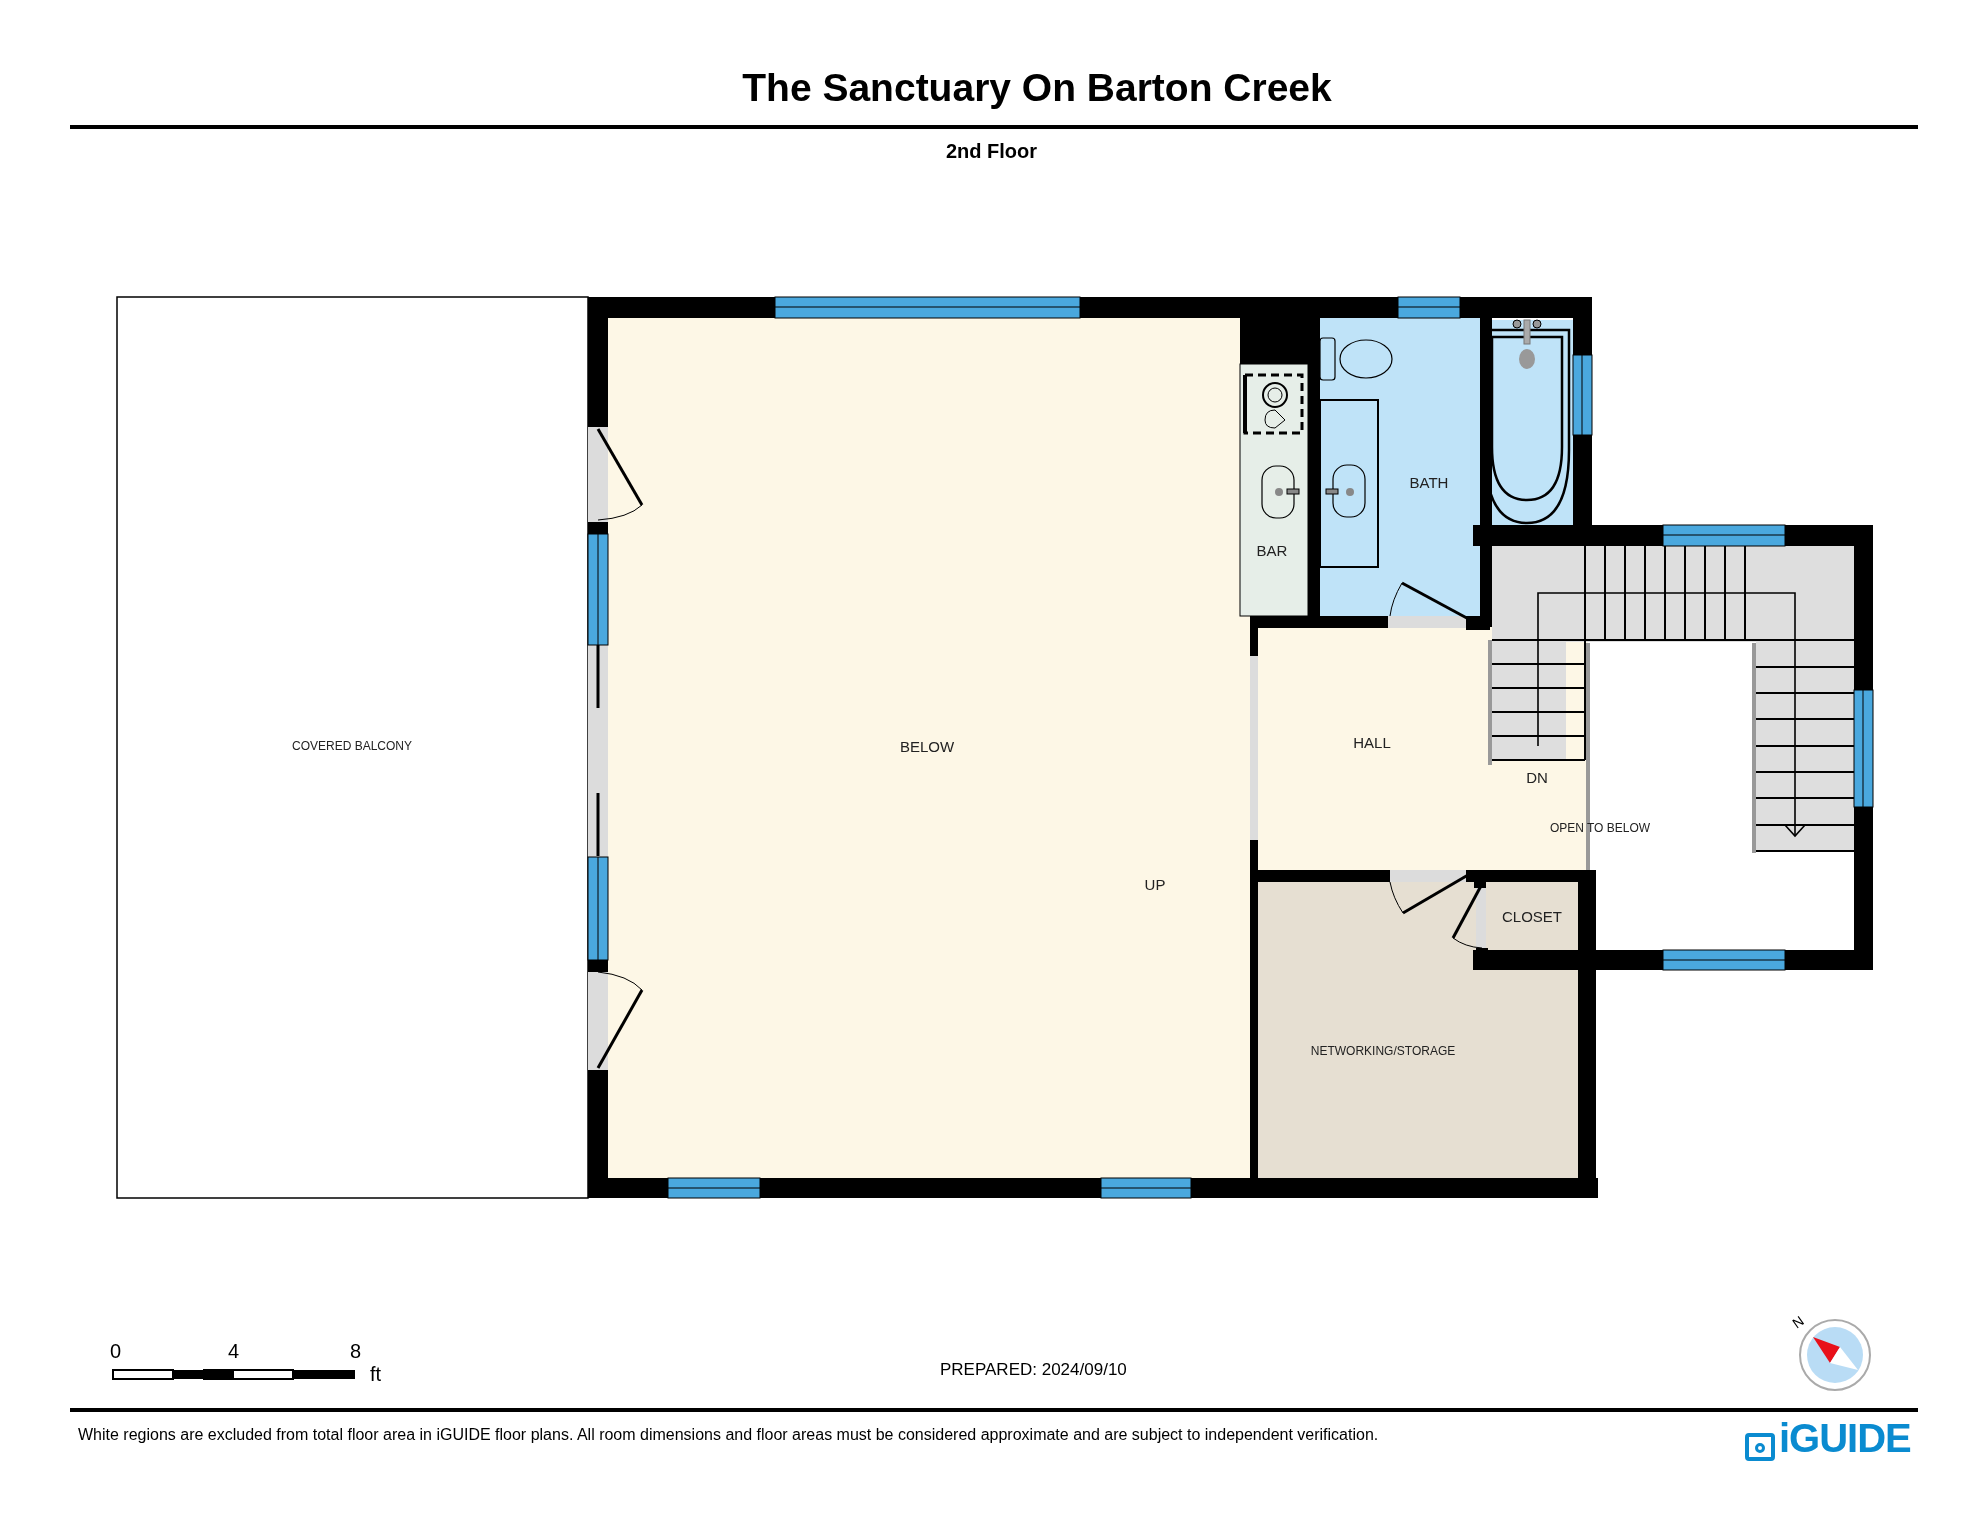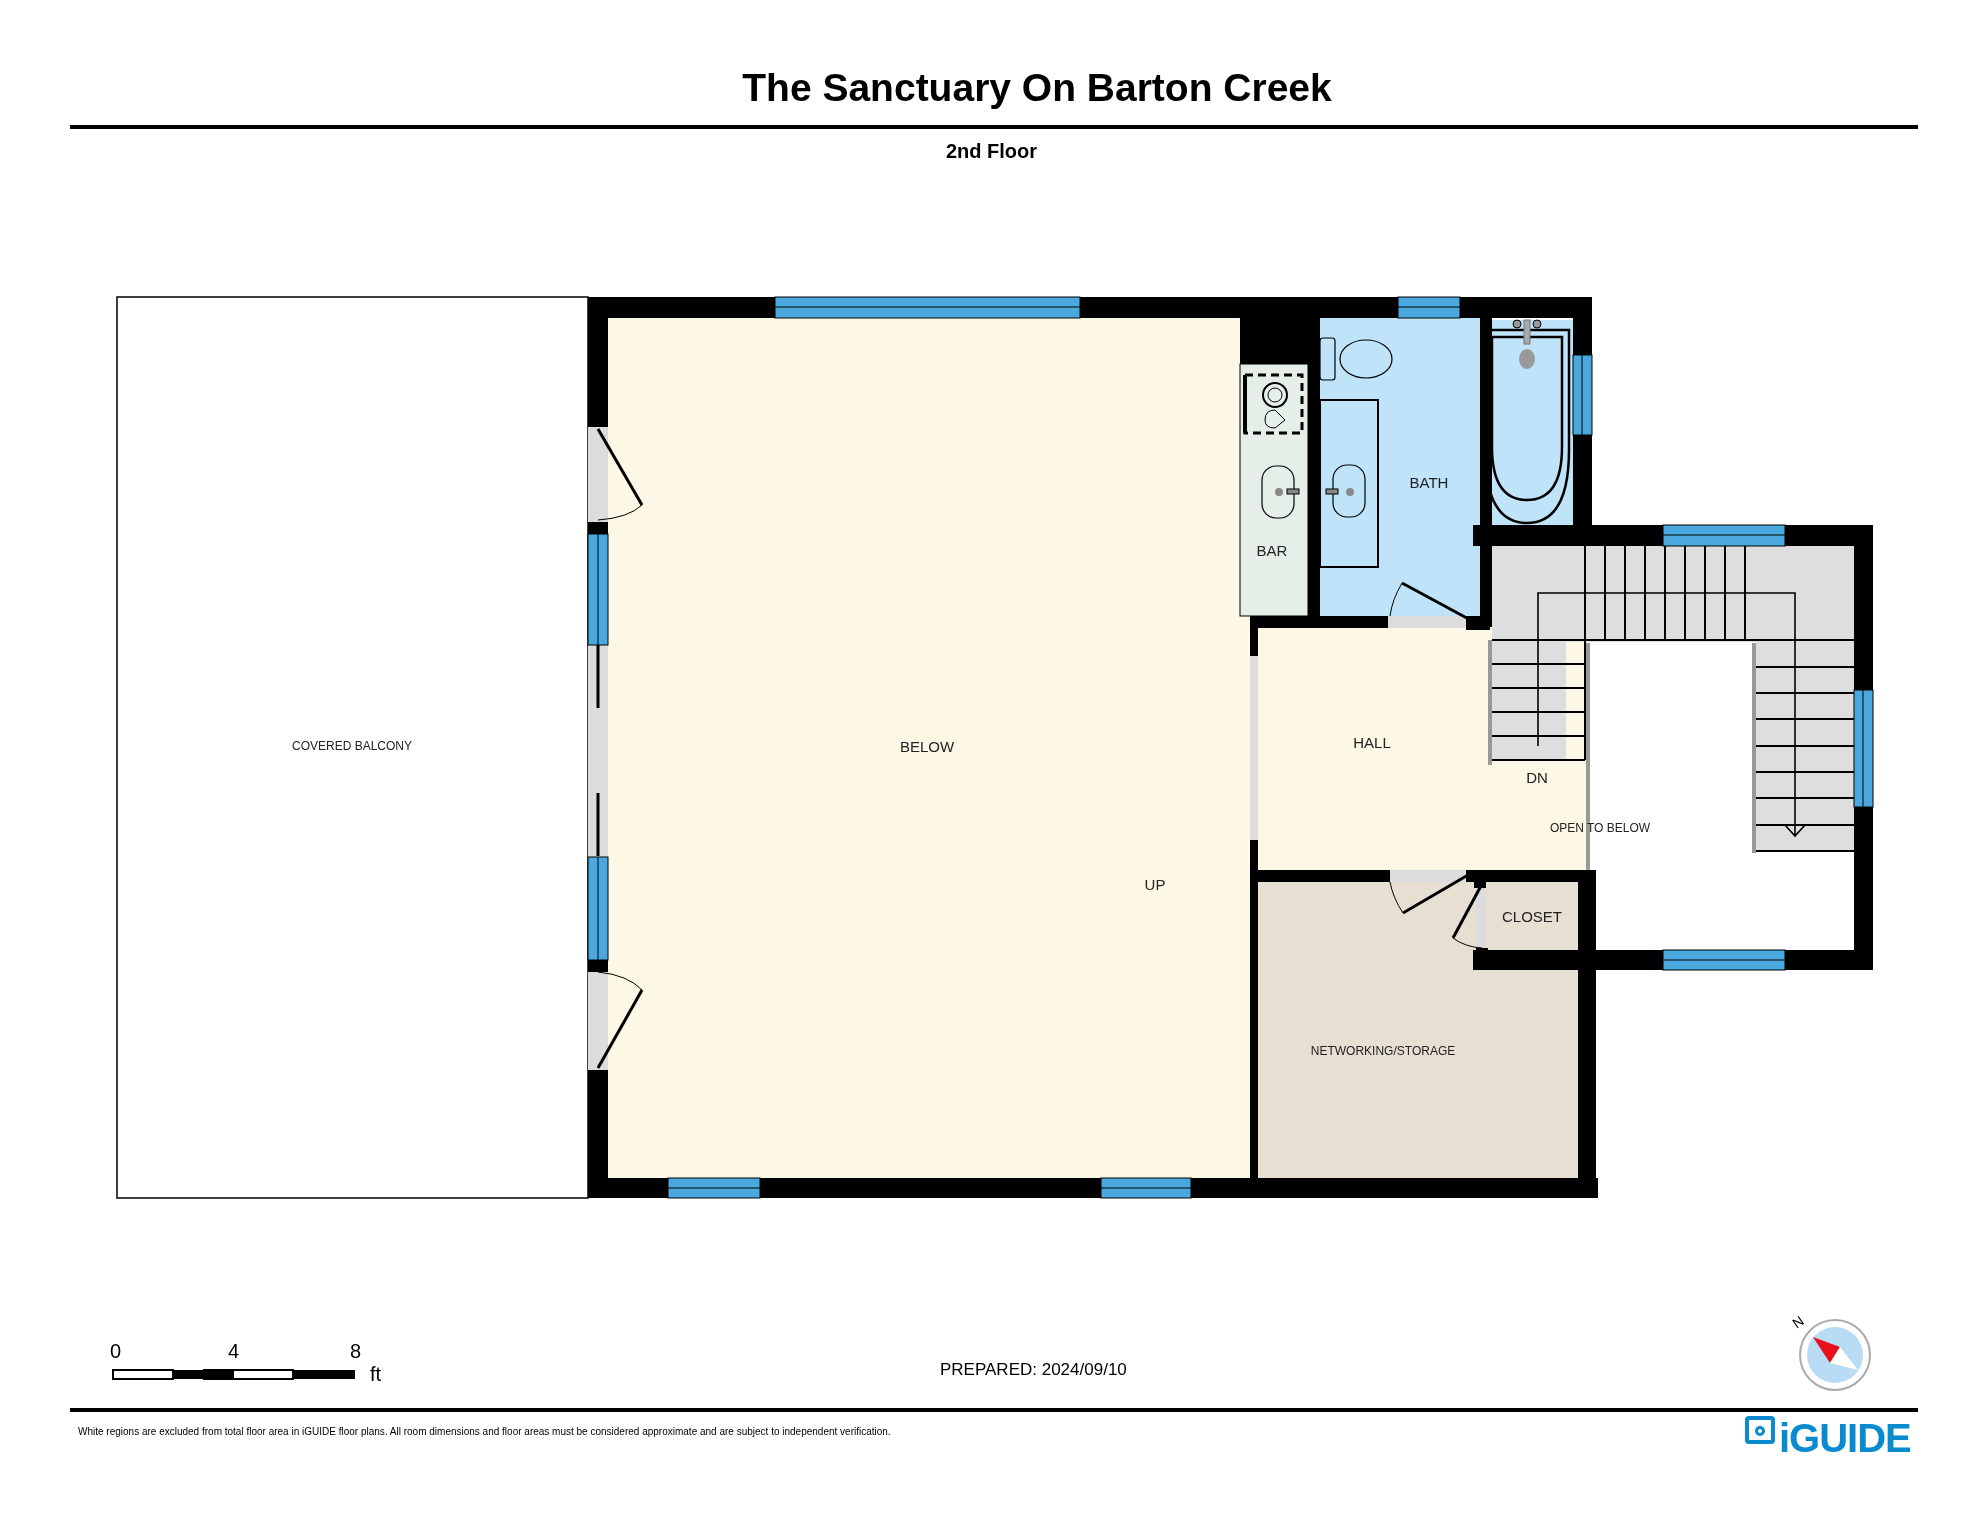--- a/index.html
+++ b/index.html
@@ -6,22 +6,22 @@
   body { width:1988px; height:1536px; position:relative; overflow:hidden; font-family:"Liberation Sans", sans-serif; color:#000; }
   .abs { position:absolute; }
   .title { left:0; width:1988px; top:66px; text-align:center; font-size:39px; font-weight:bold;padding-left:43px; }
   .rule { left:70px; width:1848px; height:4px; background:#000; }
   .subtitle { left:0; width:1895px; top:140px; text-align:center; font-size:20px; font-weight:bold;margin-left:44px; }
   svg.plan { position:absolute; left:0; top:0; }
   .label { position:absolute; font-size:15px; color:#222; white-space:nowrap; transform:translate(-50%,-50%); }
   .label.small { font-size:12px; }
   .scale-lbl { position:absolute; font-size:20px; }
   .prepared { left:896px; top:1360px; font-size:17px;margin-left:44px; }
-  .footnote { left:78px; top:1426px; font-size:10px; }
-  .logo { left:1745px; top:1416px; font-size:40px; color:#0a8bd0; font-weight:bold; letter-spacing:-1px; display:flex; align-items:flex-start; }
+  .footnote { left:78px; top:1426px; font-size:16px; }
+  .logo { left:1745px; top:1416px; font-size:40px; color:#0a8bd0; font-weight:bold; letter-spacing:-1px; display:flex; align-items:flex-end; }
   .logo-box { width:30px; height:28px; border:4px solid #0a8bd0; border-radius:4px; box-sizing:border-box; margin-right:4px; position:relative; }
   .logo-box::after { content:""; position:absolute; left:6px; top:6px; width:10px; height:10px; border:3px solid #0a8bd0; border-radius:50%; box-sizing:border-box; }
 </style>
 </head>
 <body>
 
 <div class="abs title">The Sanctuary On Barton Creek</div>
 <div class="abs rule" style="top:125px;"></div>
 <div class="abs subtitle">2nd Floor</div>
 

